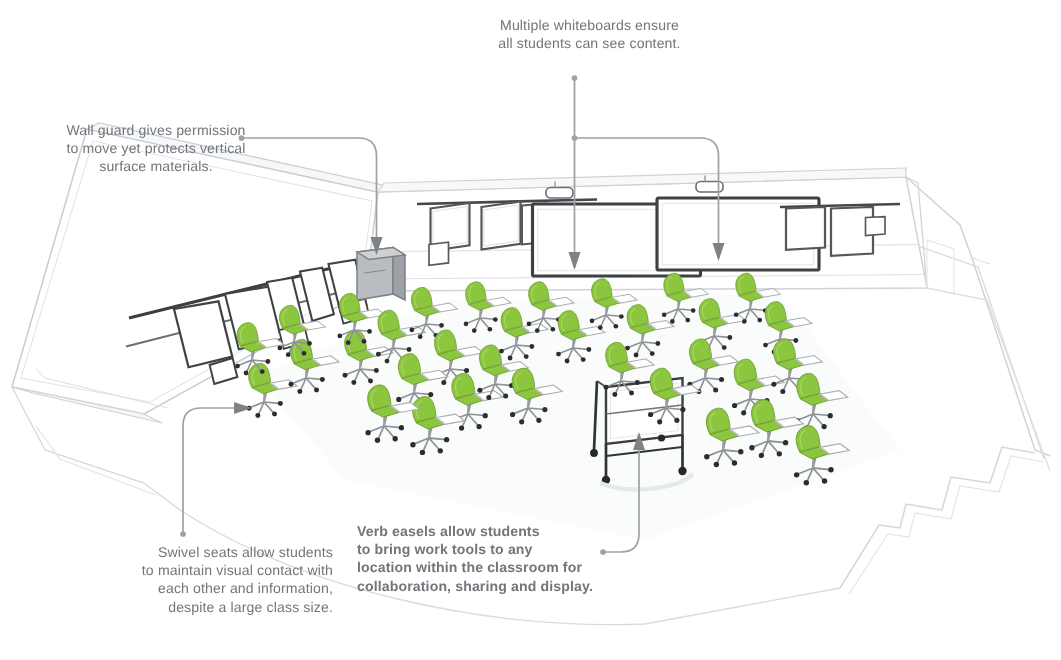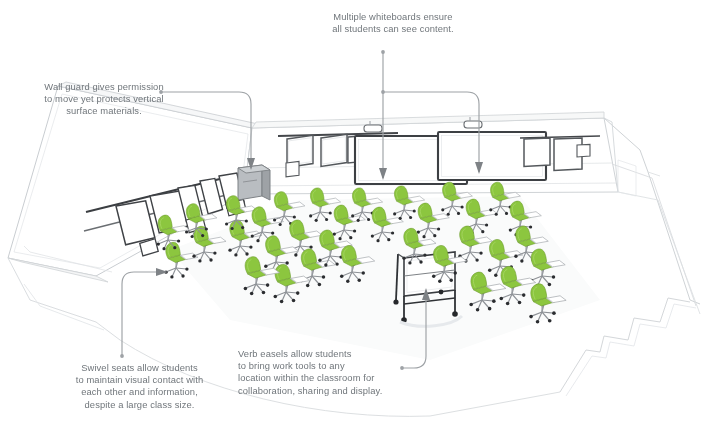--- a/index.html
+++ b/index.html
@@ -9,22 +9,22 @@
     font-family:"Liberation Sans", sans-serif;
     -webkit-font-smoothing:antialiased;
   }
   #stage{position:absolute;left:0;top:0;width:707px;height:352px;}
   svg#scene{position:absolute;left:0;top:0;width:707px;height:440px;display:block;}
 
   .callout{position:absolute;color:#70767b;font-size:9.4px;line-height:12.2px;
            letter-spacing:.01em;white-space:pre-line;}
   #callout-whiteboards{left:313px;top:11px;text-align:center;width:160px;}
   #callout-wallguard{left:29px;top:81px;text-align:center;width:150px;}
-  #callout-swivel{left:57px;top:362px;text-align:center;width:165px;}
-  #callout-easel{left:238px;top:348px;text-align:left;width:160px;}
+  #callout-swivel{left:57px;top:362px;text-align:right;width:165px;}
+  #callout-easel{left:238px;top:348px;text-align:left;width:160px;font-weight:bold;}
 </style>
 </head>
 <body>
 
 <div id="stage">
 
 <svg id="scene" viewBox="0 0 707 440">
   <defs>
     <g id="chairGlyph">
 

